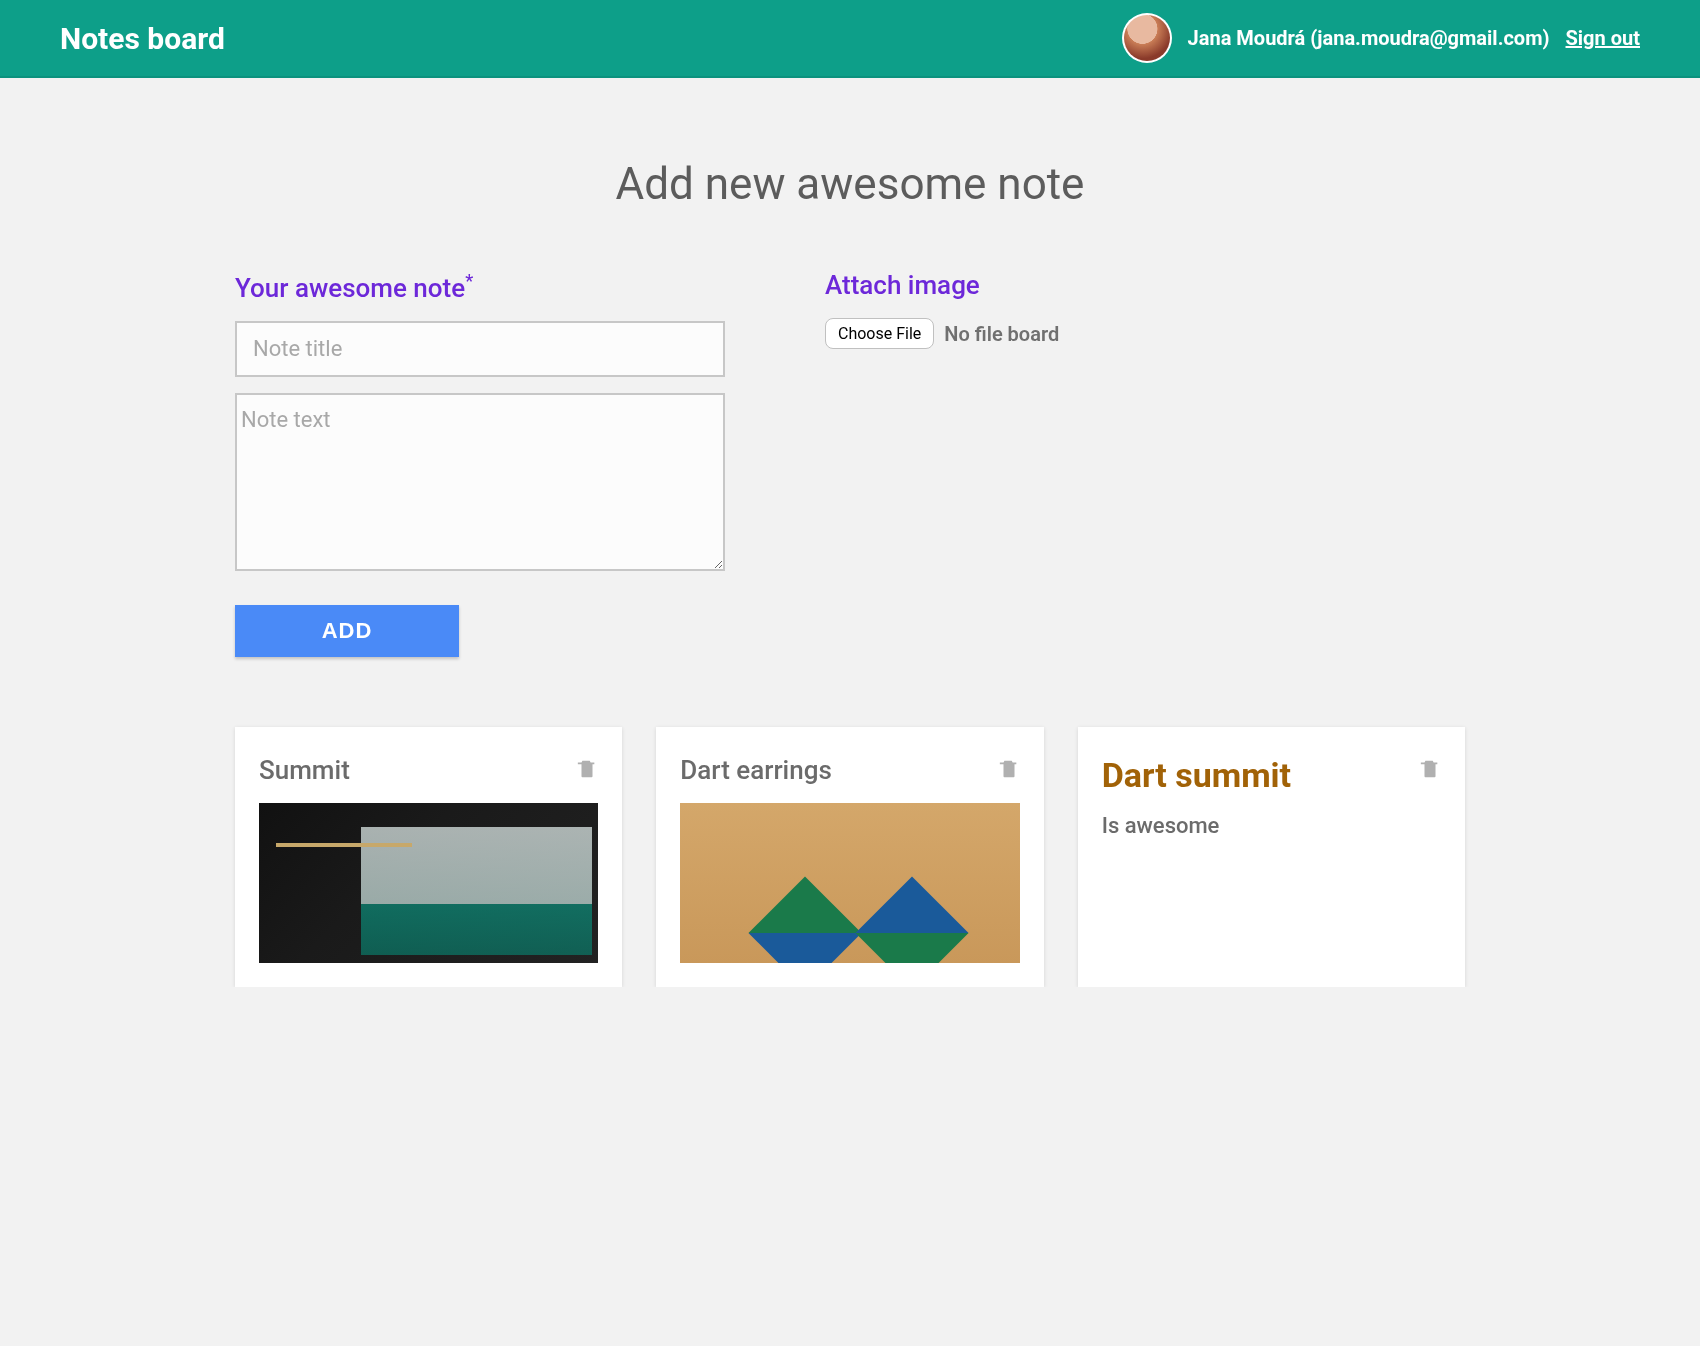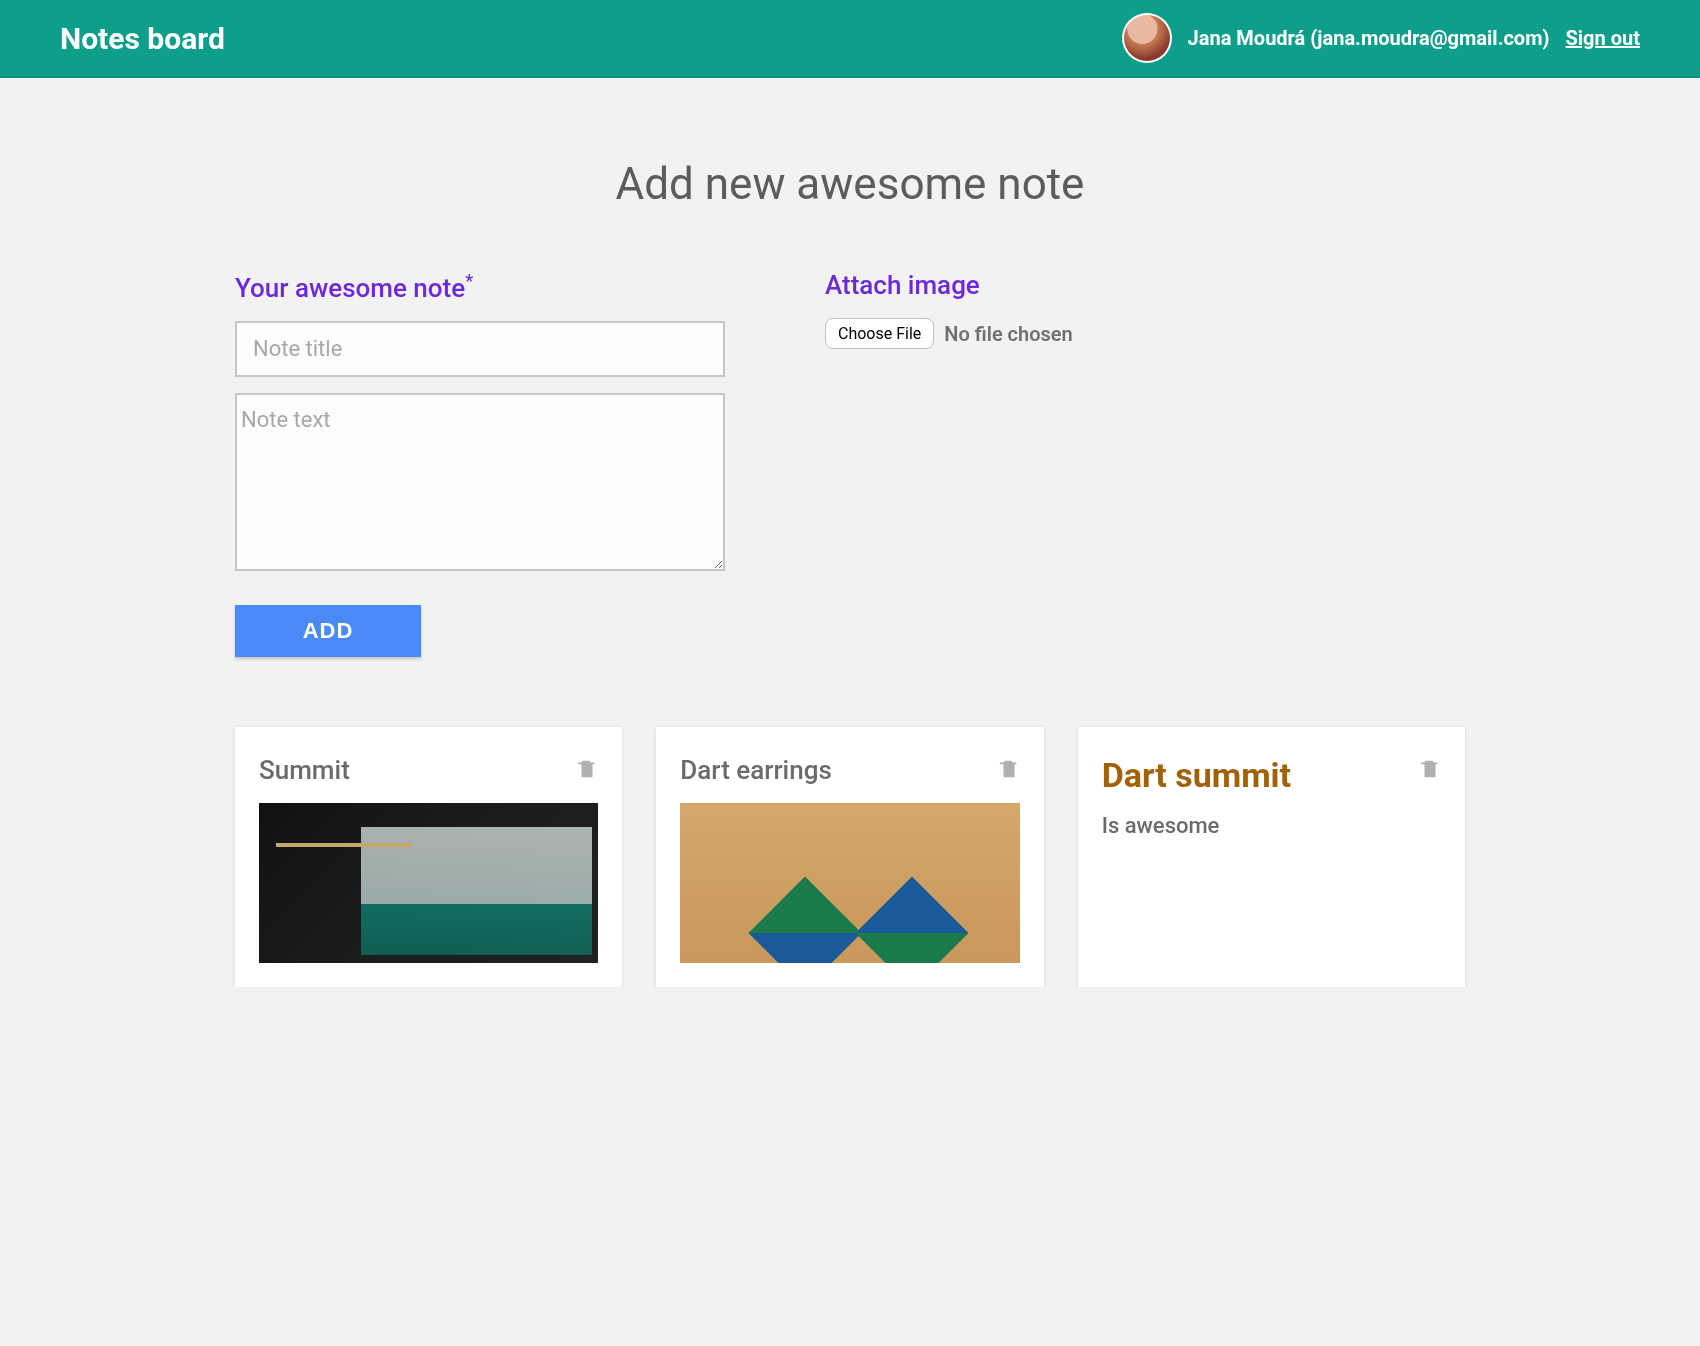--- a/index.html
+++ b/index.html
@@ -116,21 +116,21 @@
       font-size: 22px;
       padding: 12px 4px;
       resize: both;
       font-family: inherit;
     }
     .textarea::placeholder {
       color: #a8a8a8;
     }
     .add-btn {
       margin-top: 30px;
-      width: 186px;
+      width: 224px;
       height: 52px;
       background: #4a8af7;
       color: #fff;
       font-size: 22px;
       font-weight: 700;
       letter-spacing: 1px;
       border: none;
       cursor: pointer;
       box-shadow: 0 2px 3px rgba(0,0,0,0.2);
     }
@@ -266,21 +266,21 @@
         <span>Your awesome note</span><span class="req">*</span>
       </label>
       <input type="text" class="text-input" placeholder="Note title" style="">
       <textarea class="textarea" placeholder="Note text" style=""></textarea>
       <button class="add-btn">ADD</button>
     </div>
     <div class="col-right">
       <label class="field-label">Attach image</label>
       <div class="file-row">
         <button class="choose-file-btn">Choose File</button>
-        <span class="file-status">No file chosen</span>
+        <span class="file-status">No file board</span>
       </div>
     </div>
   </div>
 
   <div class="notes-grid">
 
     <div class="note-card">
       <div class="note-head">
         <div class="note-title-sm">Summit</div>
         <svg class="trash" viewBox="0 0 24 24" fill="currentColor">

